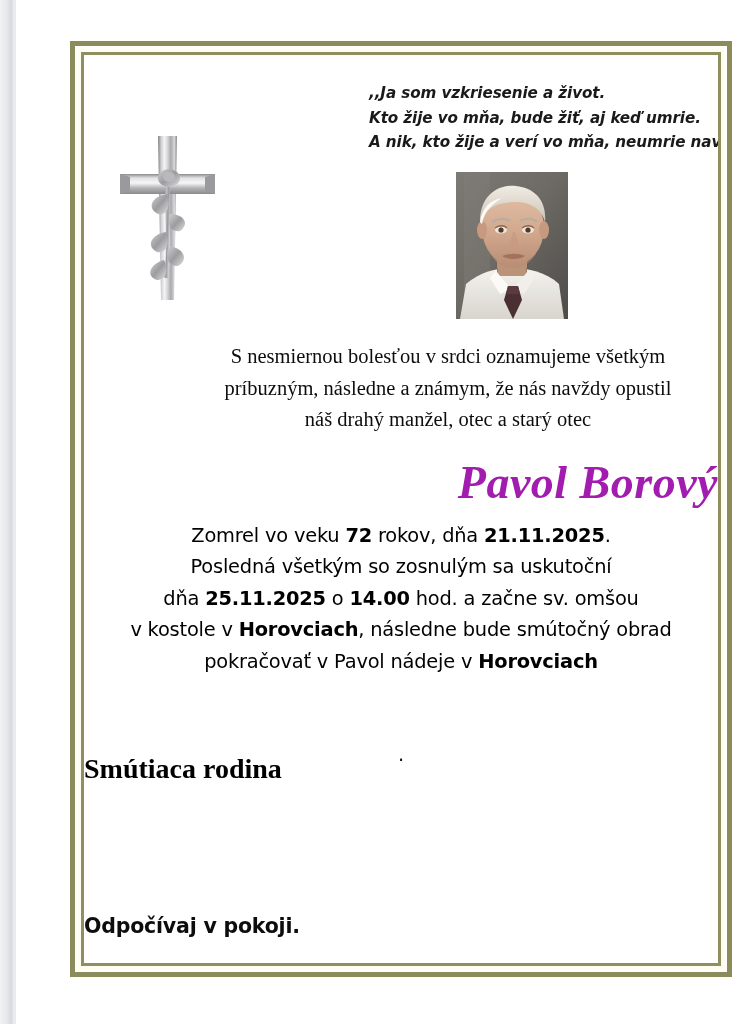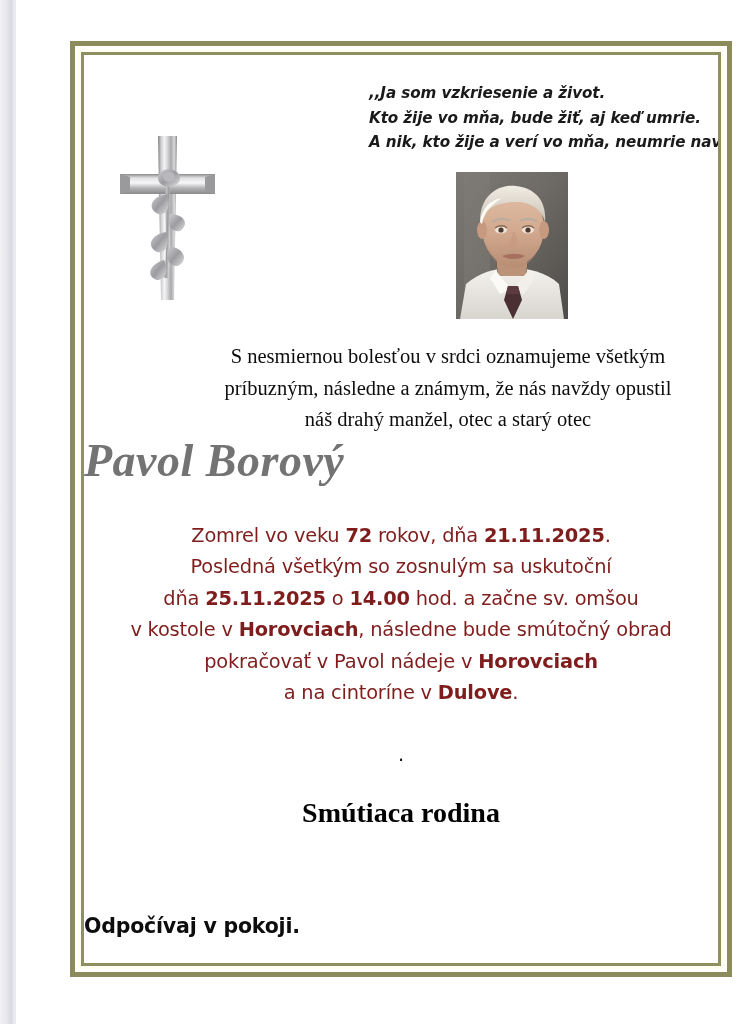--- a/index.html
+++ b/index.html
@@ -118,43 +118,43 @@
     line-height: 1.54;
     color: #0d0d0d;
     margin-left: 47px;
   }
   .announce div { white-space: nowrap; }
 
   
   .name {
     position: absolute;
     left: 0;
-    top: 383px;
-    width: 100%;
-    text-align: left;
+    top: 405px;
+    width: 100%;
+    text-align: right;
     font-family: "Liberation Serif", "DejaVu Serif", serif;
     font-weight: bold;
     font-style: italic;
     font-size: 46px;
     line-height: 1;
-    color: #737373;
+    color: #a21caf;
     letter-spacing: 0.5px;
   }
 
   
   .details {
     position: absolute;
     left: 0;
     top: 465px;
     width: 100%;
     text-align: center;
     font-family: "DejaVu Sans", sans-serif;
     font-size: 19.4px;
     line-height: 1.62;
-    color: #7f1d1d;
+    color: #000000;
     letter-spacing: -0.2px;
   }
   .details div { white-space: nowrap; }
   .details b { font-weight: 700; }
 
   .lone-dot {
     position: absolute;
     left: 0;
     top: 690px;
     width: 100%;
@@ -162,23 +162,22 @@
     font-family: "DejaVu Sans", sans-serif;
     font-size: 19.4px;
     line-height: 1;
     color: #111111;
   }
 
   
   .family {
     position: absolute;
     left: 0;
-    top: 744px;
-    width: 100%;
-    text-align: center;
+    top: 700px;
+    width: 100%;
     font-family: "Liberation Serif", "DejaVu Serif", serif;
     font-weight: bold;
     font-size: 28px;
     line-height: 1;
     color: #000000;
   }
 
   
   .closing {
     position: absolute;
@@ -328,21 +327,20 @@
       </div>
 
       <div class="name">Pavol Borový</div>
 
       <div class="details">
         <div><span>Zomrel vo veku </span><b>72</b><span> rokov, dňa </span><b>21.11.2025</b><span>.</span></div>
         <div>Posledná všetkým so zosnulým sa uskutoční</div>
         <div><span>dňa </span><b>25.11.2025</b><span> o </span><b>14.00</b><span> hod. a začne sv. omšou</span></div>
         <div><span>v kostole v </span><b>Horovciach</b><span>, následne bude smútočný obrad</span></div>
         <div><span>pokračovať v Pavol nádeje v </span><b>Horovciach</b></div>
-        <div><span>a na cintoríne v </span><b>Dulove</b><span>.</span></div>
       </div>
 
       <div class="lone-dot">.</div>
 
       <div class="family">Smútiaca rodina</div>
 
       <div class="closing">Odpočívaj v pokoji.</div>
 
     </div>
   </div>

